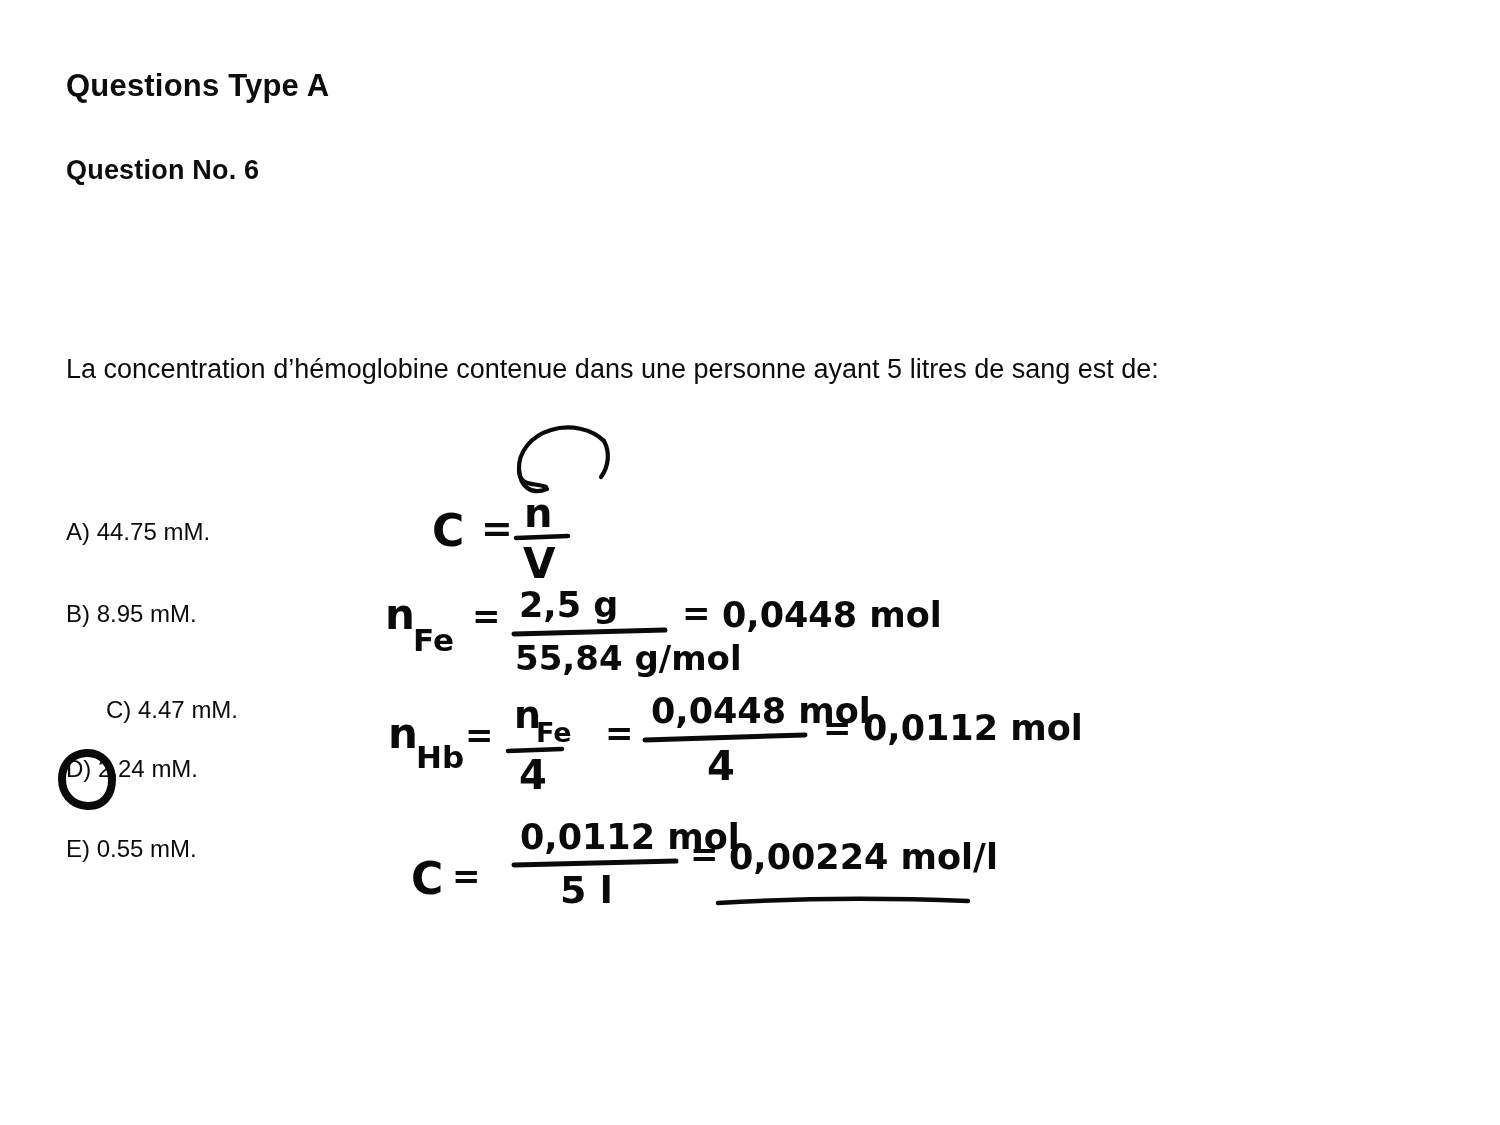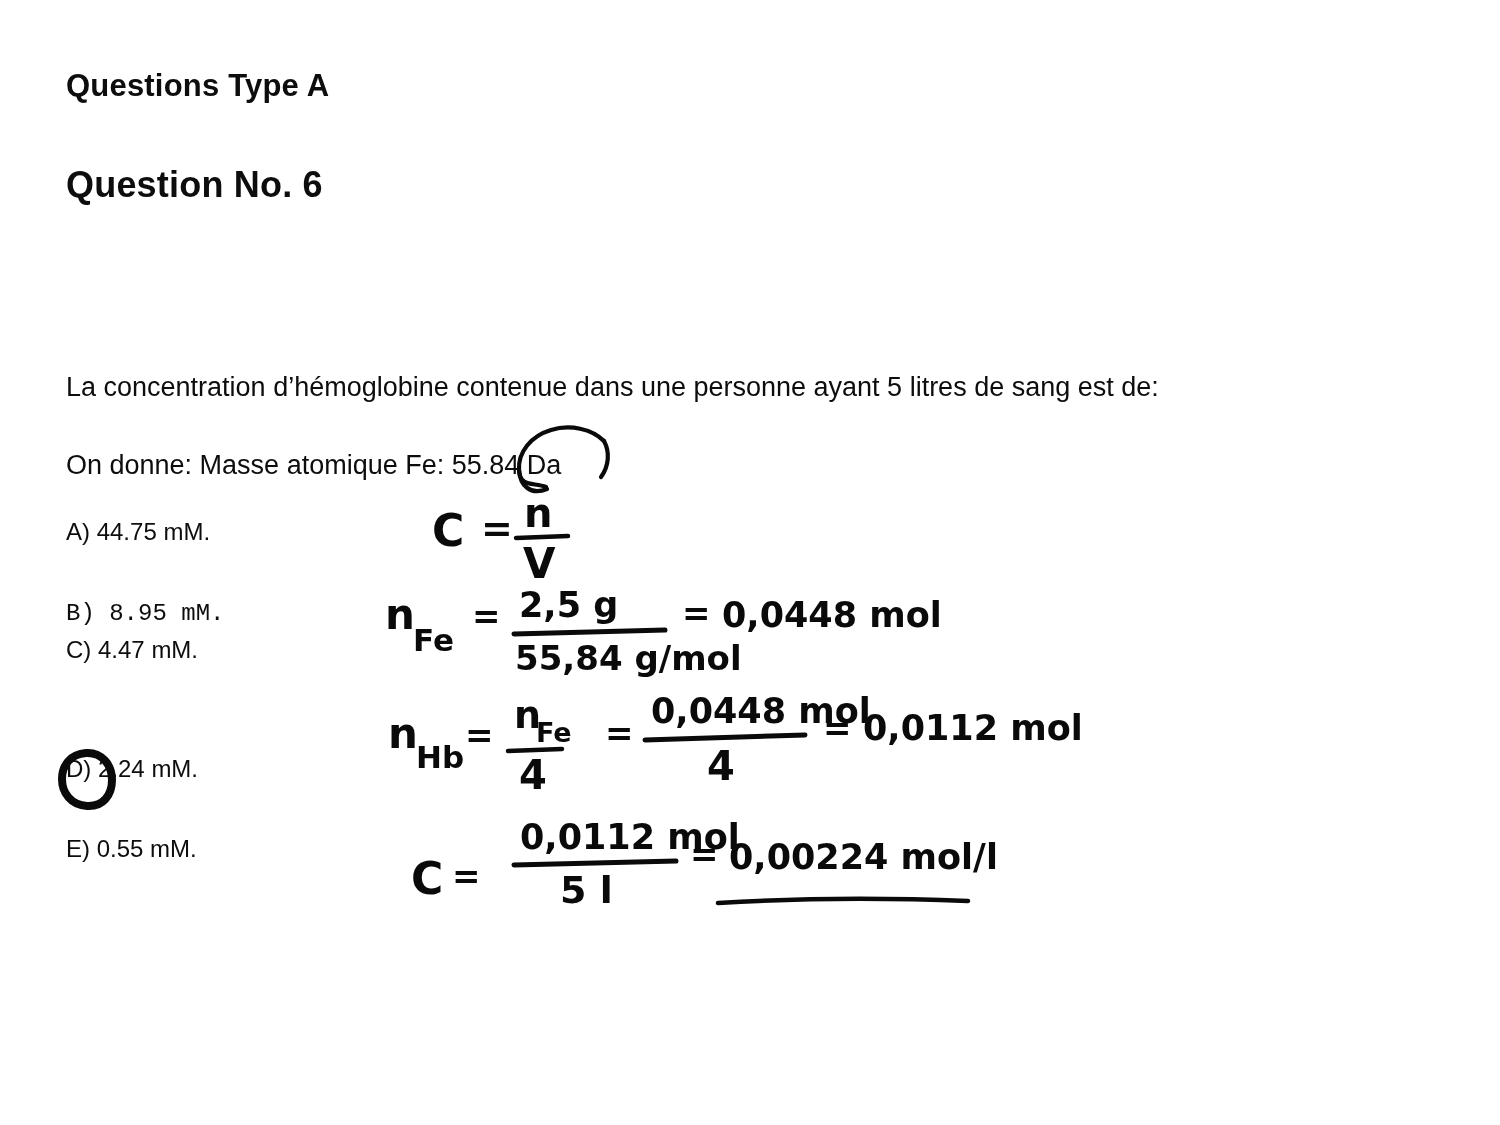--- a/index.html
+++ b/index.html
@@ -31,54 +31,54 @@
     font-size: 31px;
     font-weight: bold;
     letter-spacing: 0.2px;
     color: #0d0d0d;
     white-space: nowrap;
   }
 
   .subtitle {
     position: absolute;
     left: 66px;
-    top: 164px;
-    font-size: 36px;
+    top: 155px;
+    font-size: 27px;
     font-weight: bold;
     letter-spacing: 0.2px;
     color: #0d0d0d;
     white-space: nowrap;
   }
 
   .para {
     position: absolute;
     left: 66px;
     font-size: 27px;
     line-height: 51px;
     color: #0d0d0d;
     white-space: nowrap;
   }
   .para-1 { top: 233px; }
   .para-2 { top: 284px; }
-  .para-3 { top: 362px; }
+  .para-3 { top: 344px; }
   .para-4 { top: 440px; }
 
   .option {
     position: absolute;
     left: 66px;
     font-size: 24px;
     color: #0d0d0d;
     white-space: nowrap;
   }
   .option .opt-letter { display: inline; }
   .option .opt-value  { display: inline; }
 
   .opt-a { top: 518px; }
-  .opt-b { top: 600px; font-family: Liberation Mono, monospace; }
-  .opt-c { top: 636px; }
+  .opt-b { top: 600px; }
+  .opt-c { top: 696px; margin-left: 40px; }
   .opt-d { top: 755px; }
   .opt-e { top: 835px; }
 
   
   .ink {
     position: absolute;
     left: 0; top: 0;
     width: 1500px;
     height: 1125px;
     pointer-events: none;
@@ -96,21 +96,20 @@
 <div class="slide">
 
   <div class="title">Questions Type A</div>
 
   <div class="subtitle">Question No. 6</div>
 
 
 
   <div class="para para-3">La concentration d’hémoglobine contenue dans une personne ayant 5 litres de sang est de:</div>
 
-  <div class="para para-4">On donne: Masse atomique Fe: 55.84 Da</div>
 
   <div class="option opt-a">
     <span class="opt-letter">A)</span>
     <span class="opt-value">44.75 mM.</span>
   </div>
 
   <div class="option opt-b">
     <span class="opt-letter">B)</span>
     <span class="opt-value">8.95 mM.</span>
   </div>

